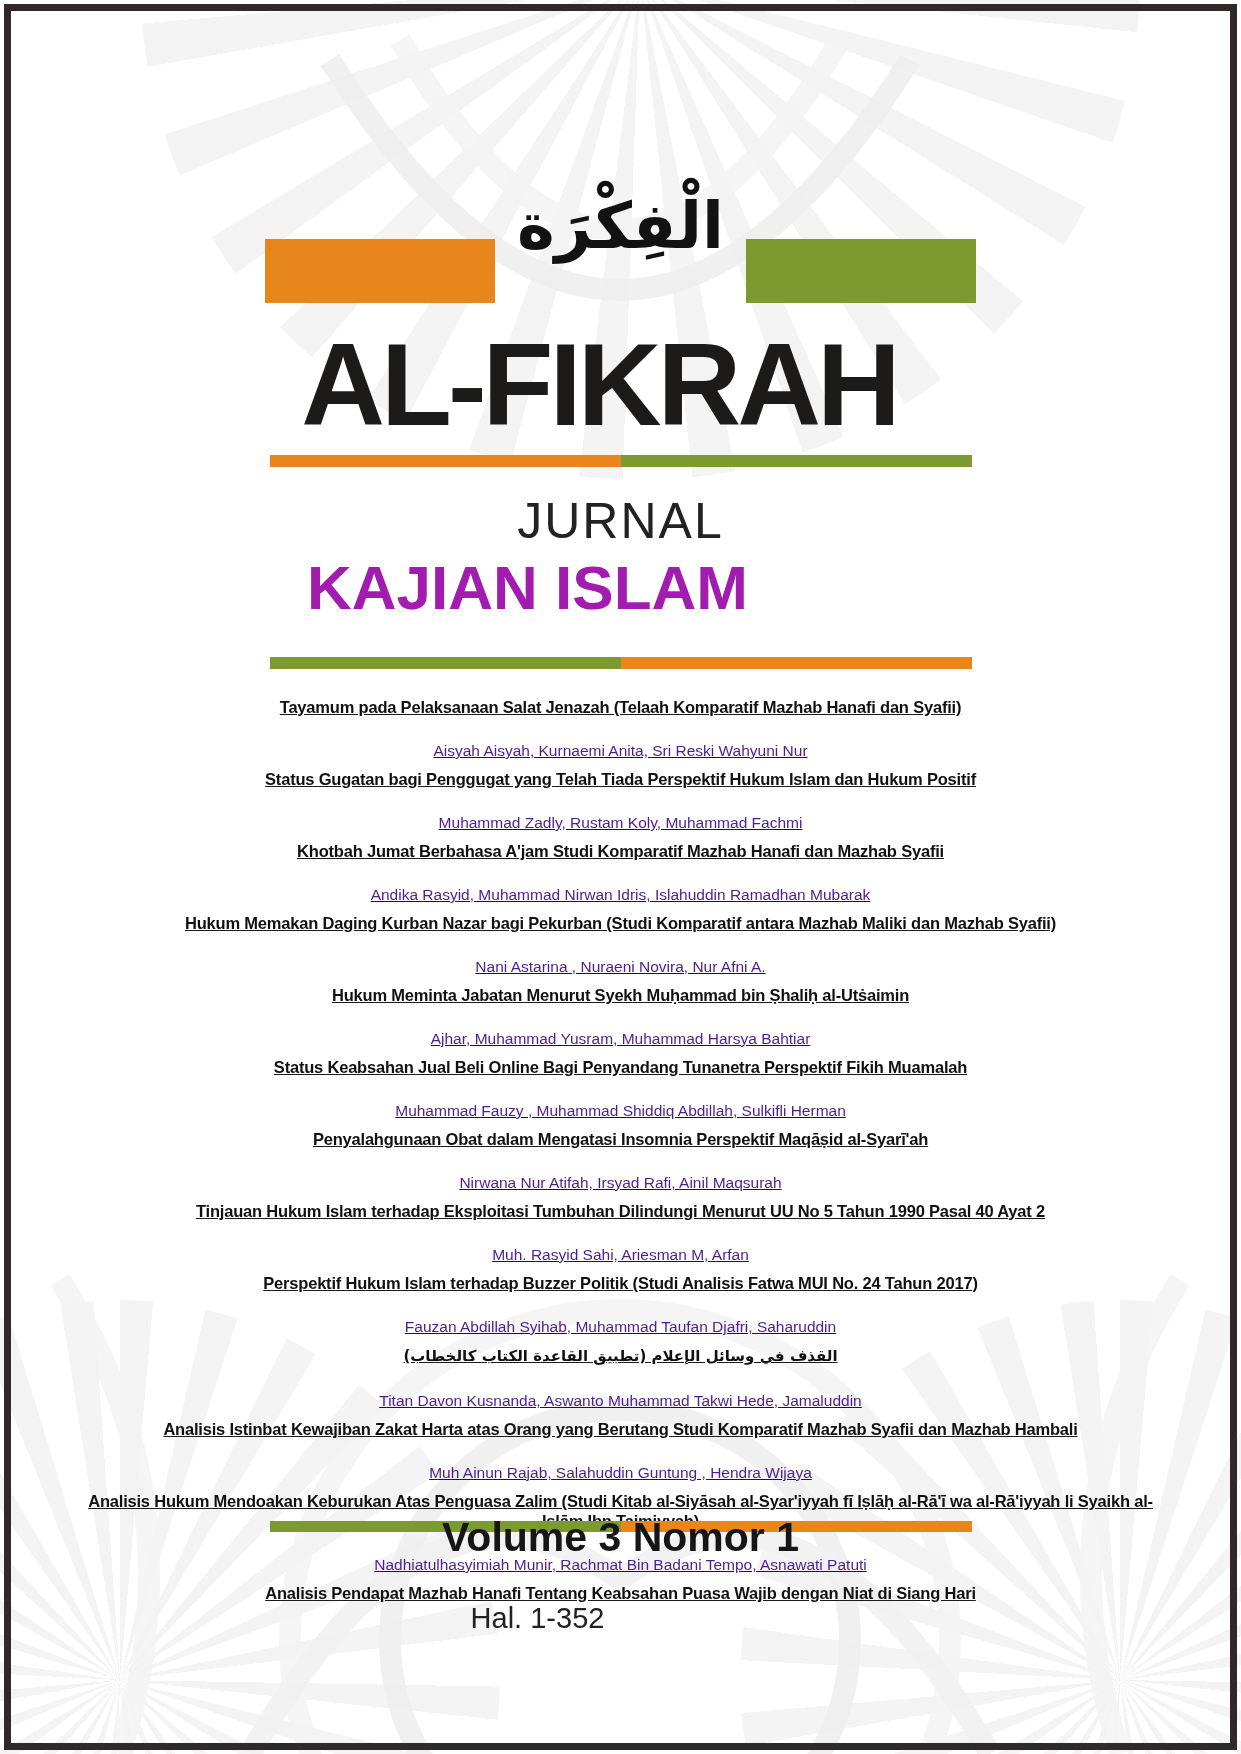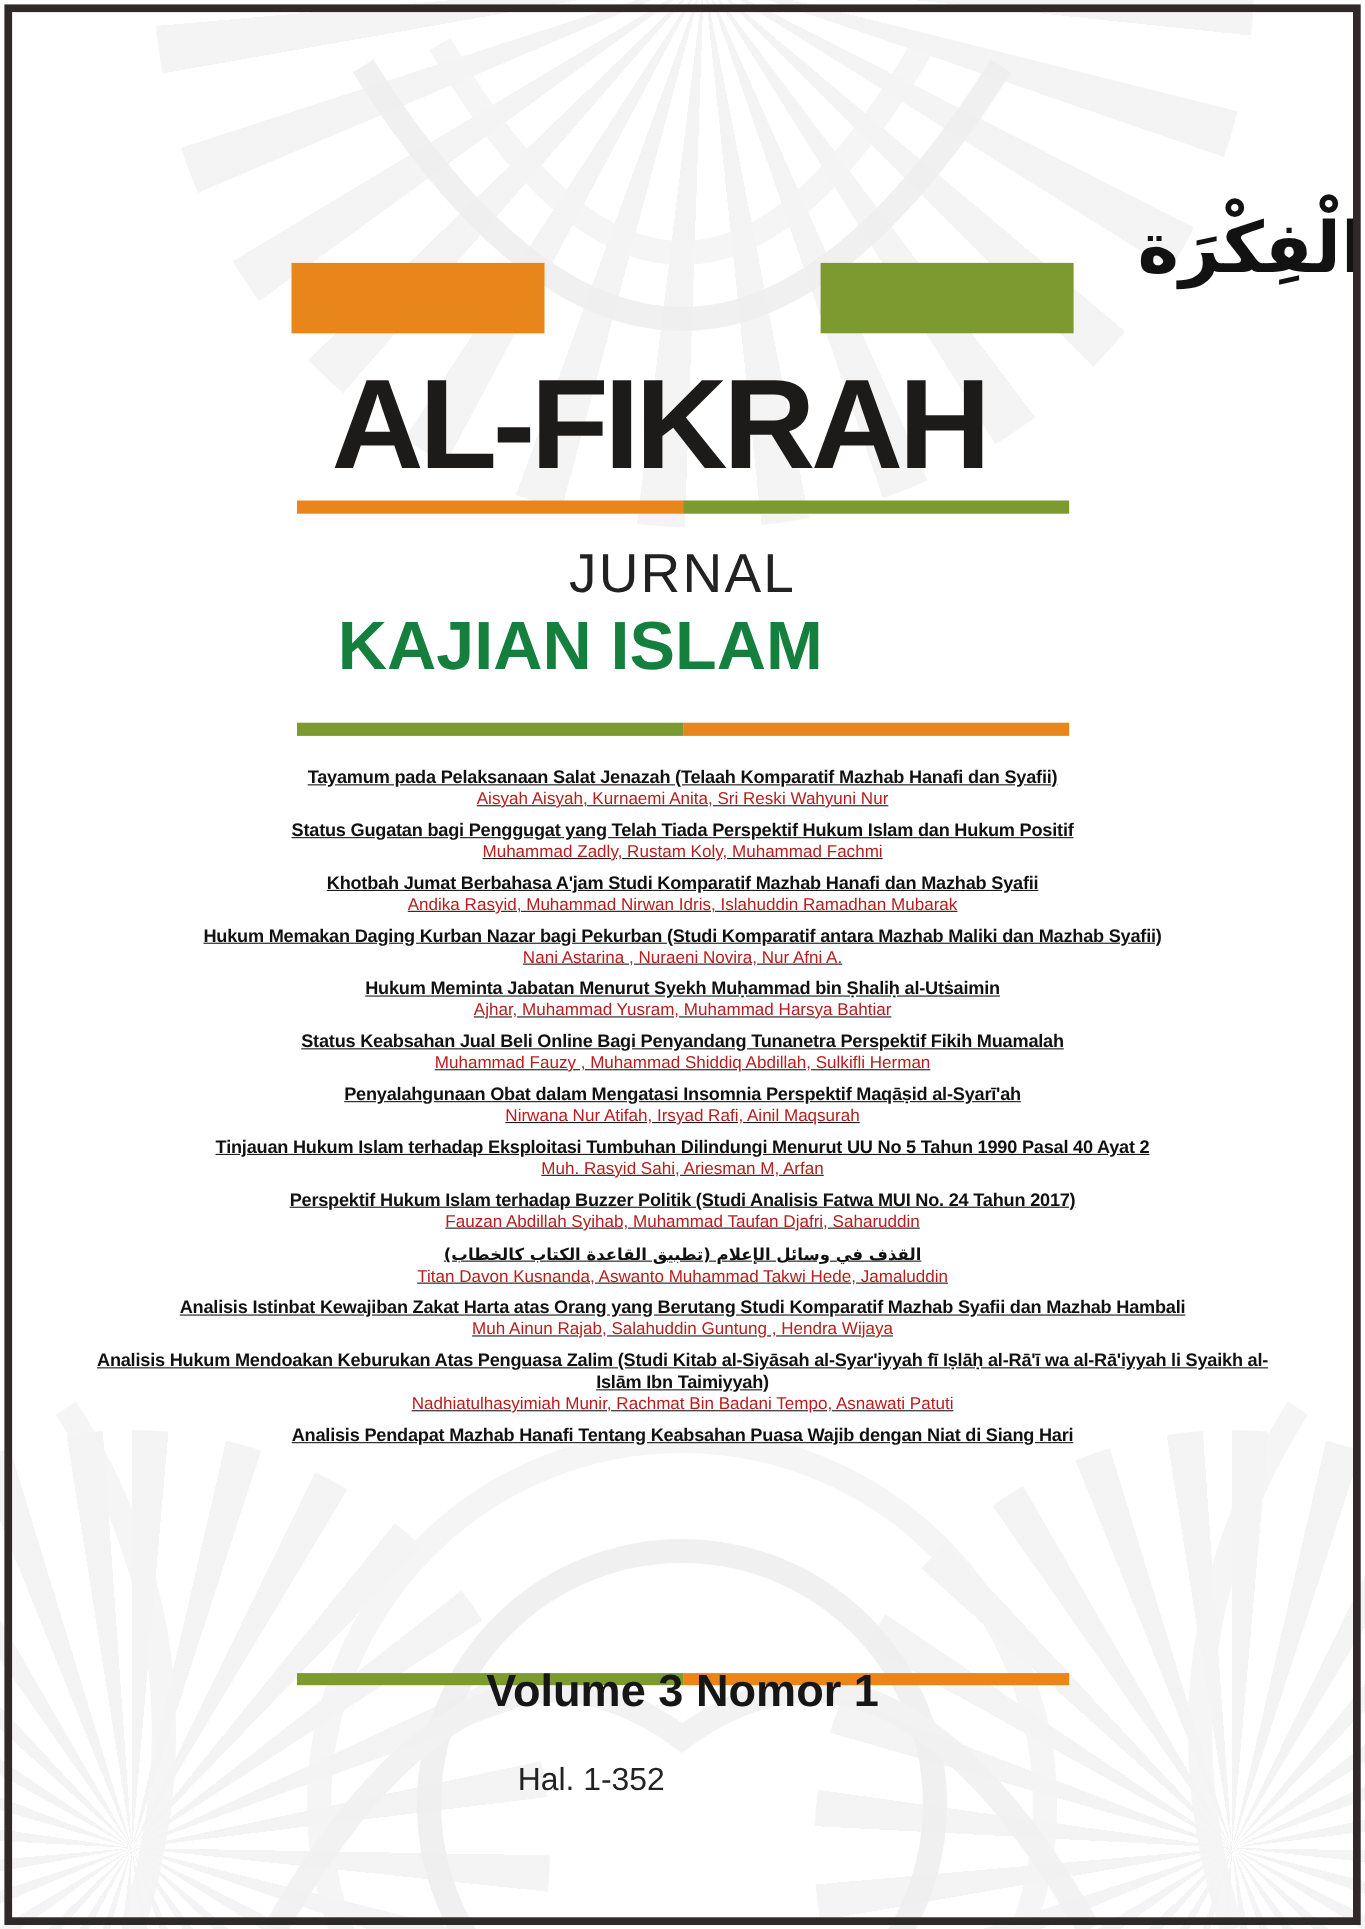--- a/index.html
+++ b/index.html
@@ -27,21 +27,21 @@
   .fan-top{width:1000px;height:1000px;left:140px;top:-520px;}
   .fan-bl{width:760px;height:760px;left:-260px;top:1300px;}
   .fan-br{width:760px;height:760px;left:740px;top:1300px;}
   .wm-svg{position:absolute;inset:0;width:100%;height:100%;z-index:0;}
   
   .hdr-block{position:absolute;top:239px;width:230px;height:64px;z-index:2;}
   .hdr-block.orange{left:265px;background:var(--orange);}
   .hdr-block.green{left:746px;background:var(--green);}
   .arabic-callig{
     position:absolute;top:178px;left:0;width:1241px;
-    z-index:2;
+    text-align:center;z-index:2;
     font-family:"DejaVu Sans",sans-serif;
     font-size:64px;line-height:1.5;color:#121212;
     font-weight:bold;
   }
   .main-title{
     position:absolute;top:318px;left:0;width:1198px;margin:0;
     text-align:center;z-index:2;
     font-size:116px;font-weight:bold;letter-spacing:-4px;
     color:#1c1b1a;
   }
@@ -53,39 +53,39 @@
   .div2{top:657px;height:12px;}
   .div3{top:1521px;height:11px;}
   .half-orange{background:var(--orange);}
   .half-green{background:var(--green);}
   .sub1{
     position:absolute;top:492px;left:0;width:1241px;text-align:center;z-index:2;
     font-size:50px;font-weight:400;letter-spacing:2px;color:#222;
   }
   .sub2{
     position:absolute;top:552px;left:0;width:1055px;text-align:center;z-index:2;
-    font-size:62px;font-weight:bold;letter-spacing:0;color:#15803d;
+    font-size:62px;font-weight:bold;letter-spacing:0;color:#a21caf;
   }
   
   .articles{
     position:absolute;top:697px;left:85px;width:1071px;z-index:2;
     display:flex;flex-direction:column;gap:8px;
     text-align:center;
     text-decoration:underline;
   }
   .article .a-title{
     font-size:16.5px;font-weight:bold;line-height:20px;color:#111;
     letter-spacing:-0.2px;
   }
   .article .a-title.ar{
     font-family:"DejaVu Sans",sans-serif;
     font-size:15px;line-height:22px;direction:rtl;
   }
   .article .a-authors{
-    font-size:15.5px;font-weight:400;line-height:20px;color:#b91c1c;
+    font-size:15.5px;font-weight:400;line-height:20px;color:#4c1d95;margin-top:24px;
   }
   
   .vol{
     position:absolute;top:1514px;left:0;width:1241px;text-align:center;z-index:2;
     font-size:41px;font-weight:bold;color:#161616;
   }
   .pages{
     position:absolute;top:1602px;left:0;width:1075px;text-align:center;z-index:2;
     font-size:29px;font-weight:400;color:#222;
   }

